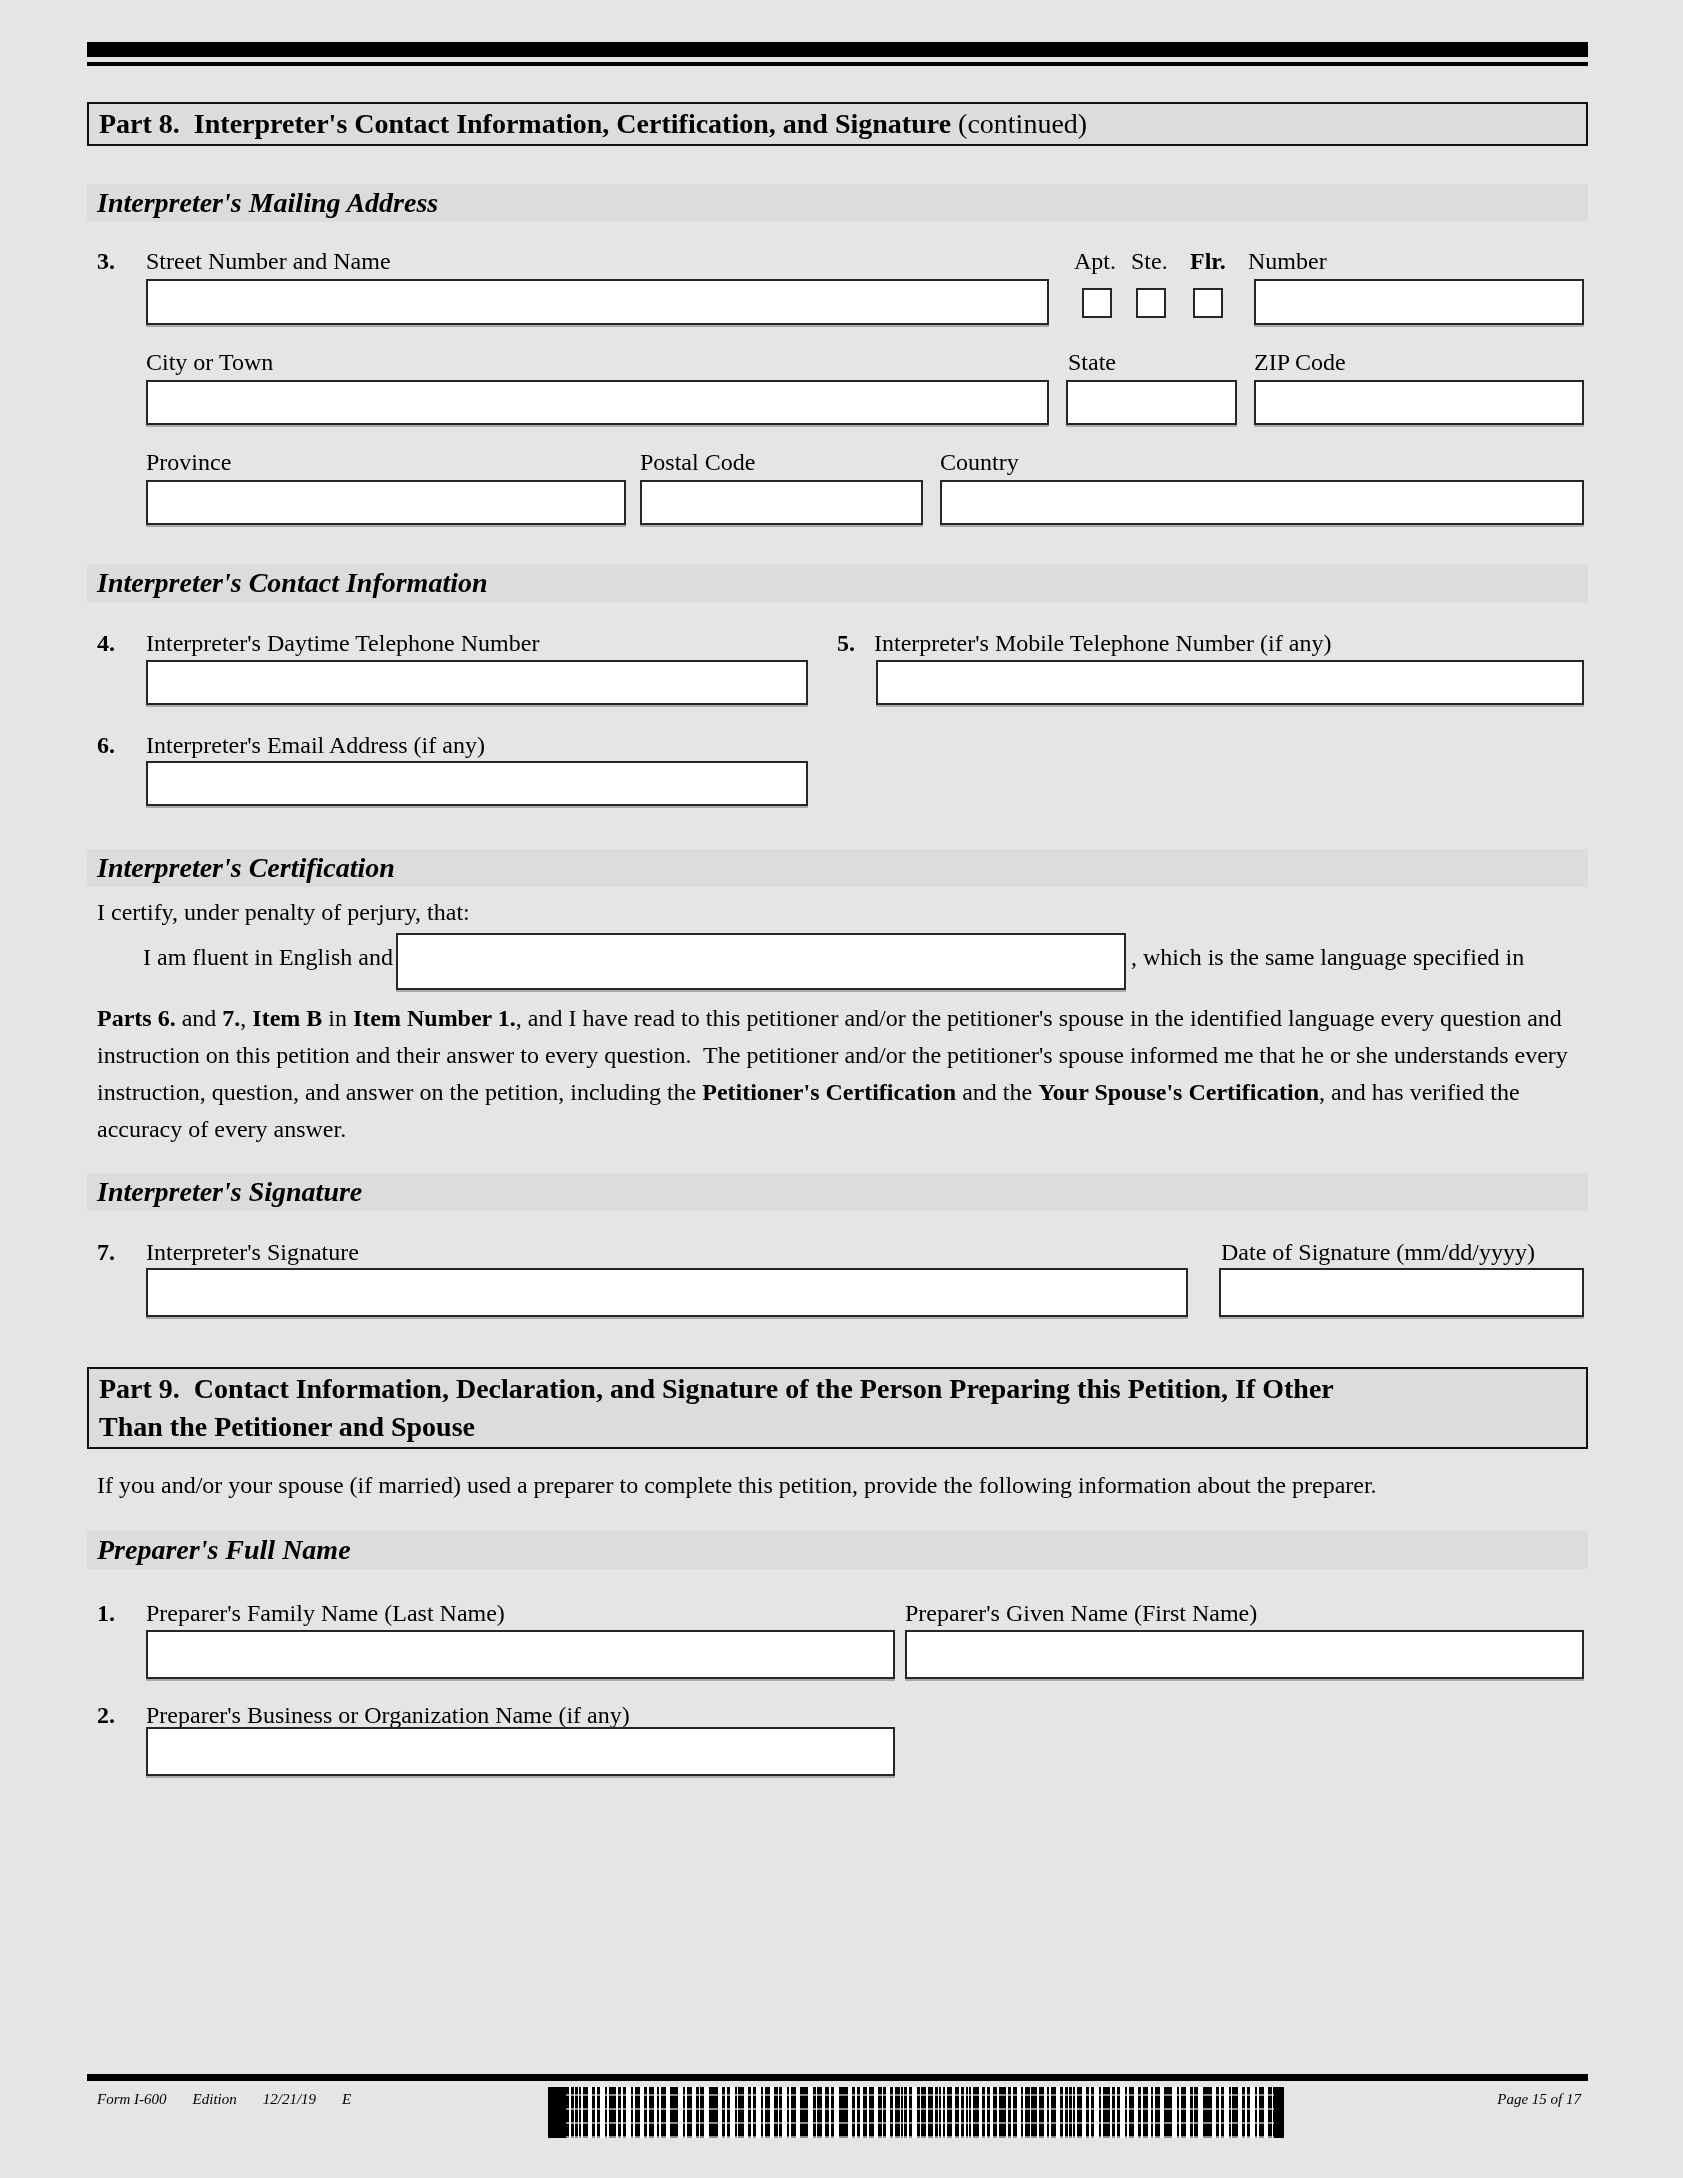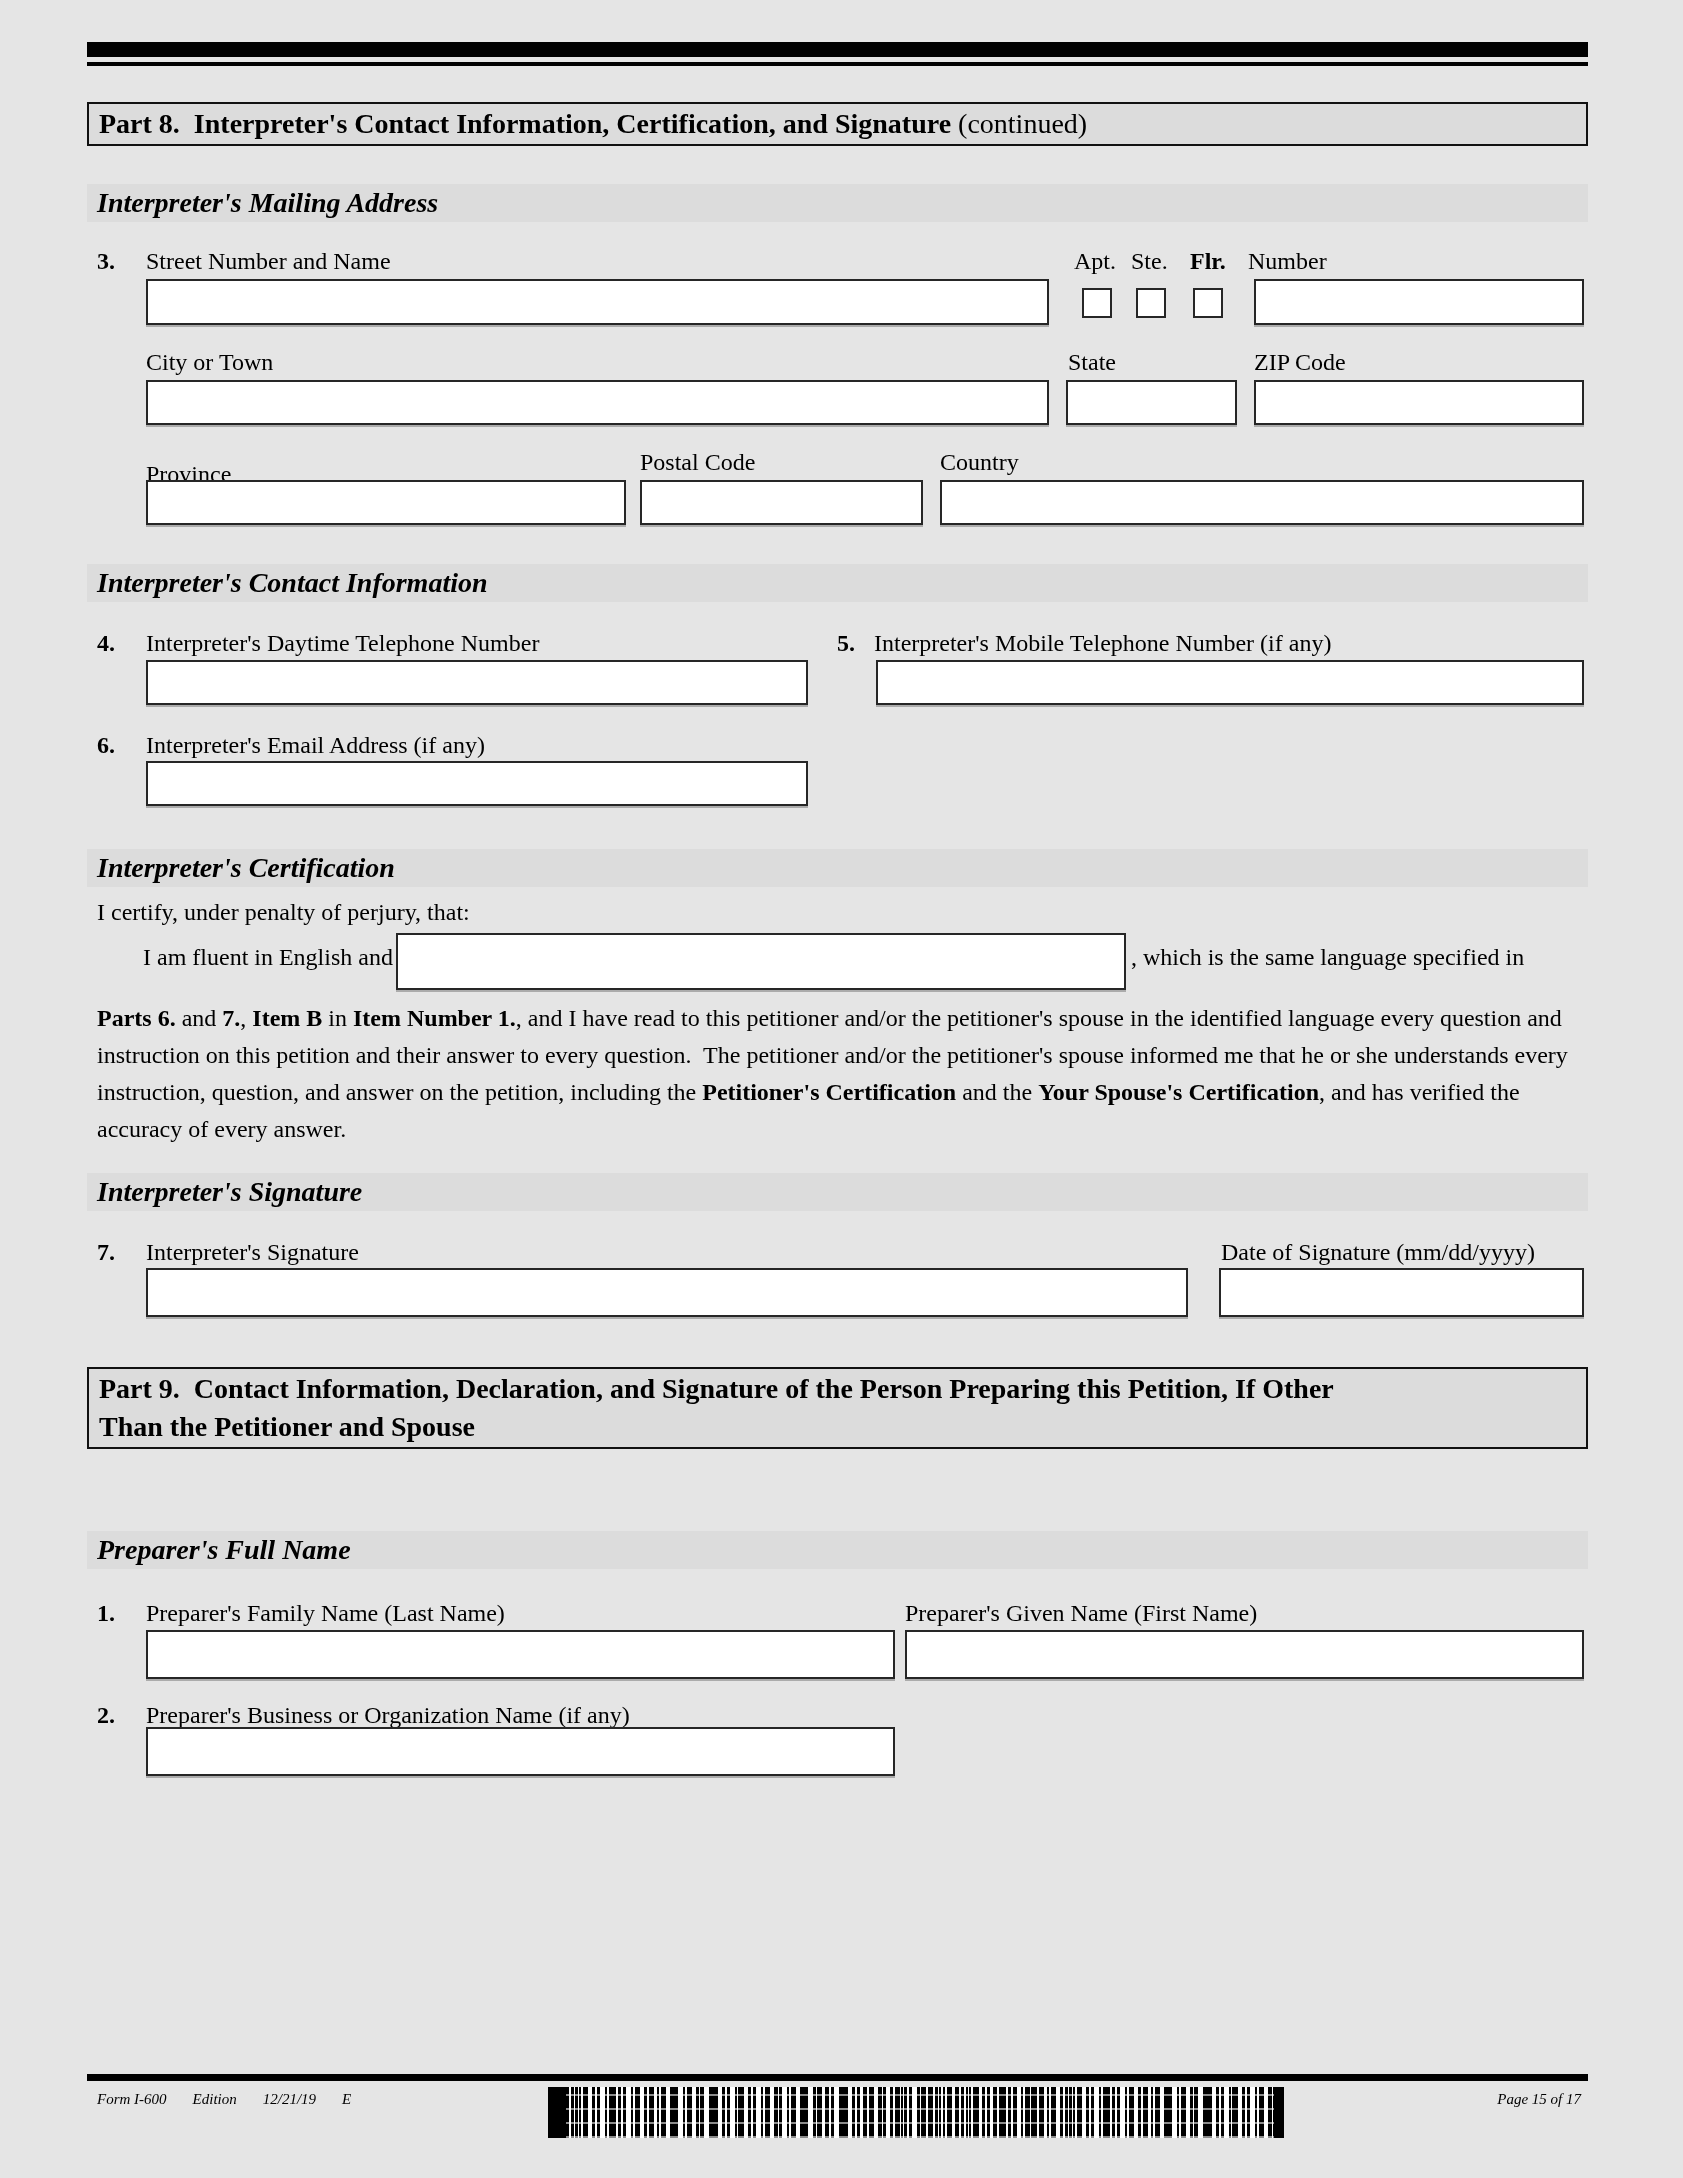--- a/index.html
+++ b/index.html
@@ -57,21 +57,21 @@
     <input type="checkbox" class="abs cb" style="top: 288px; left: 1106px;">
     <input type="text" class="abs field" style="top: 279px; left: 1167px; width: 330px; height: 46px;">
 
     <div class="abs lbl" style="top:349px;left:59px;">City or Town</div>
     <div class="abs lbl" style="top:349px;left:981px;">State</div>
     <div class="abs lbl" style="top:349px;left:1167px;">ZIP Code</div>
     <input type="text" class="abs field" style="top: 380px; left: 59px; width: 903px; height: 45px;">
     <input type="text" class="abs field" style="top: 380px; left: 979px; width: 171px; height: 45px;">
     <input type="text" class="abs field" style="top: 380px; left: 1167px; width: 330px; height: 45px;">
 
-    <div class="abs lbl" style="top:461px;left:59px;">Province</div>
+    <div class="abs lbl" style="top:449px;left:59px;">Province</div>
     <div class="abs lbl" style="top:449px;left:553px;">Postal Code</div>
     <div class="abs lbl" style="top:449px;left:853px;">Country</div>
     <input type="text" class="abs field" style="top: 480px; left: 59px; width: 480px; height: 45px;">
     <input type="text" class="abs field" style="top: 480px; left: 553px; width: 283px; height: 45px;">
     <input type="text" class="abs field" style="top: 480px; left: 853px; width: 644px; height: 45px;">
 
     <div class="abs sechdr" style="top:564px;">
         <span>Interpreter's Contact Information</span>
       </div>
 
@@ -102,20 +102,21 @@
       </div>
 
     <div class="abs num" style="top:1239px;left:10px;">7.</div>
     <div class="abs lbl" style="top:1239px;left:59px;">Interpreter's Signature</div>
     <div class="abs lbl" style="top:1239px;left:1134px;">Date of Signature (mm/dd/yyyy)</div>
     <input type="text" class="abs field" style="top: 1268px; left: 59px; width: 1042px; height: 49px;">
     <input type="text" class="abs field" style="top: 1268px; left: 1132px; width: 365px; height: 49px;">
 
     <div class="abs partbox" style="top:1367px;"><span>Part 9.  Contact Information, Declaration, and Signature of the Person Preparing this Petition, If Other</span><br><span>Than the Petitioner and Spouse</span></div>
 
+    <div class="abs lbl" style="top:1472px;left:10px;">If you and/or your spouse (if married) used a preparer to complete this petition, provide the following information about the preparer.</div>
 
     <div class="abs sechdr" style="top:1531px;">
         <span>Preparer's Full Name</span>
       </div>
 
     <div class="abs num" style="top:1600px;left:10px;">1.</div>
     <div class="abs lbl" style="top:1600px;left:59px;">Preparer's Family Name (Last Name)</div>
     <div class="abs lbl" style="top:1600px;left:818px;">Preparer's Given Name (First Name)</div>
     <input type="text" class="abs field" style="top: 1630px; left: 59px; width: 749px; height: 49px;">
     <input type="text" class="abs field" style="top: 1630px; left: 818px; width: 679px; height: 49px;">

